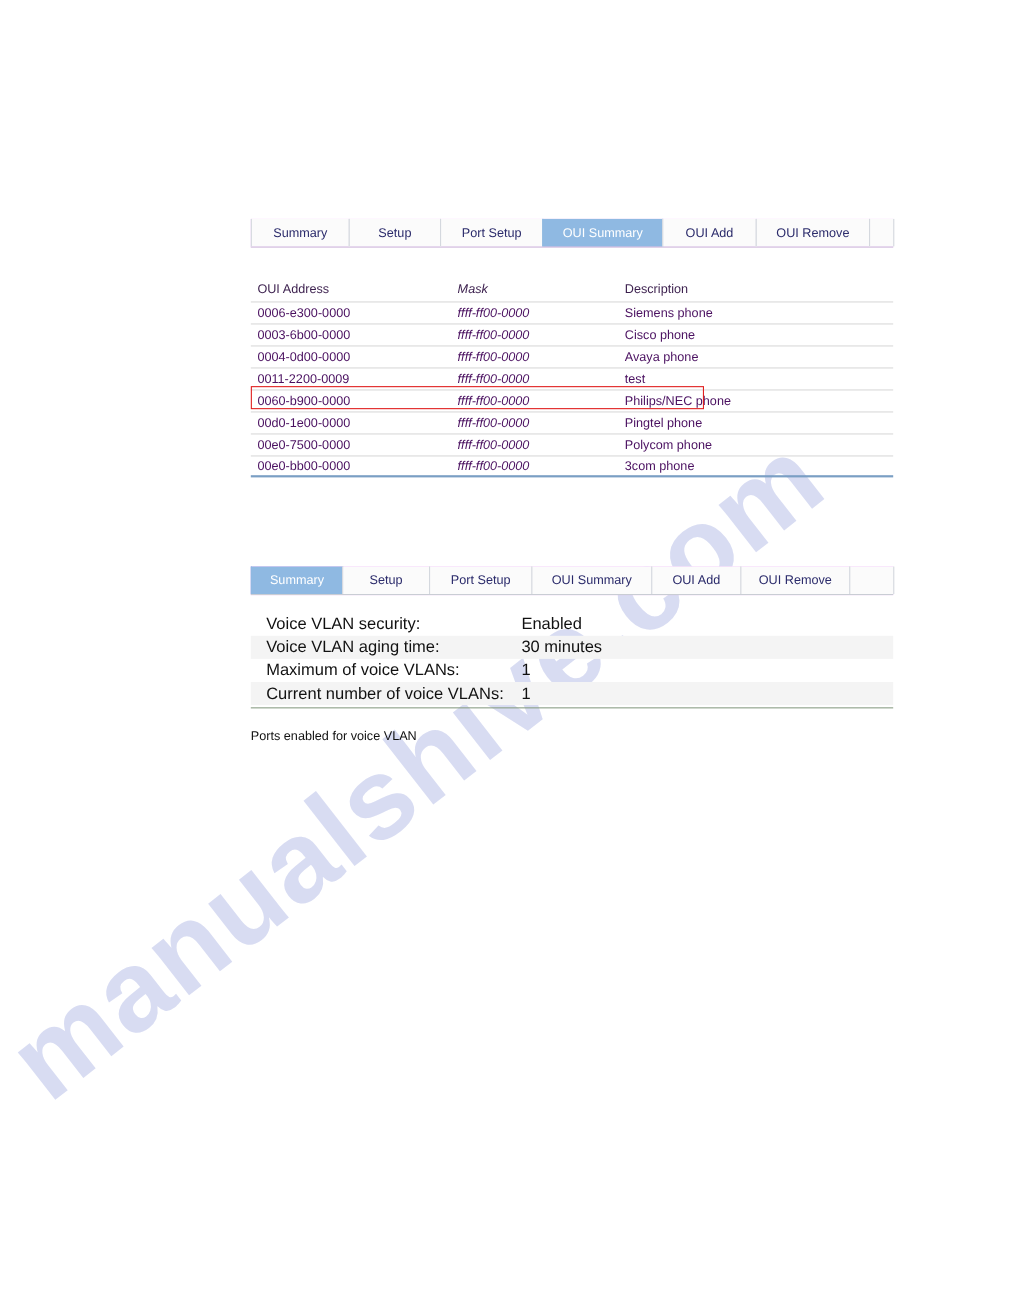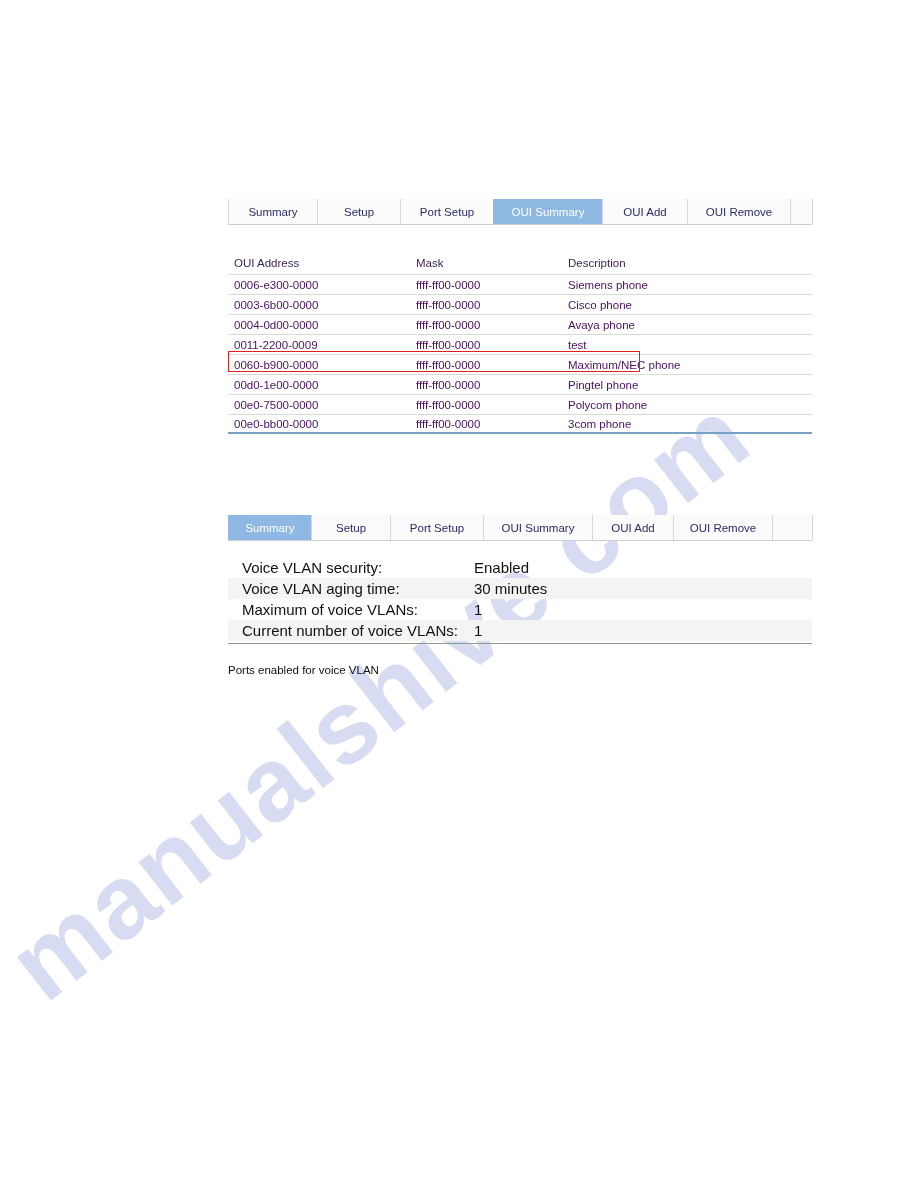--- a/index.html
+++ b/index.html
@@ -99,21 +99,21 @@
     color: #4a1060;
     height: 20px;
     align-items: center;
     border-top: 1px solid #d9d9d9;
     box-sizing: border-box;
   }
   .oui-row.last {
     border-bottom: 2px solid #7a9fc4;
   }
   .c-addr { width: 188px; padding-left: 6px; box-sizing: border-box; }
-  .c-mask { width: 152px; box-sizing: border-box; }
+  .c-mask { width: 152px; box-sizing: border-box; font-style: italic; }
   .c-desc { flex: 1 1 auto; box-sizing: border-box; }
 
   .highlight-box {
     position: absolute;
     border: 1.4px solid #e02020;
     box-sizing: border-box;
     pointer-events: none;
     z-index: 12;
   }
 
@@ -220,21 +220,21 @@
           <div class="c-desc">Avaya phone</div>
         </div>
         <div class="oui-row">
           <div class="c-addr">0011-2200-0009</div>
           <div class="c-mask">ffff-ff00-0000</div>
           <div class="c-desc">test</div>
         </div>
         <div class="oui-row">
           <div class="c-addr">0060-b900-0000</div>
           <div class="c-mask">ffff-ff00-0000</div>
-          <div class="c-desc">Maximum/NEC phone</div>
+          <div class="c-desc">Philips/NEC phone</div>
         </div>
         <div class="oui-row">
           <div class="c-addr">00d0-1e00-0000</div>
           <div class="c-mask">ffff-ff00-0000</div>
           <div class="c-desc">Pingtel phone</div>
         </div>
         <div class="oui-row">
           <div class="c-addr">00e0-7500-0000</div>
           <div class="c-mask">ffff-ff00-0000</div>
           <div class="c-desc">Polycom phone</div>

